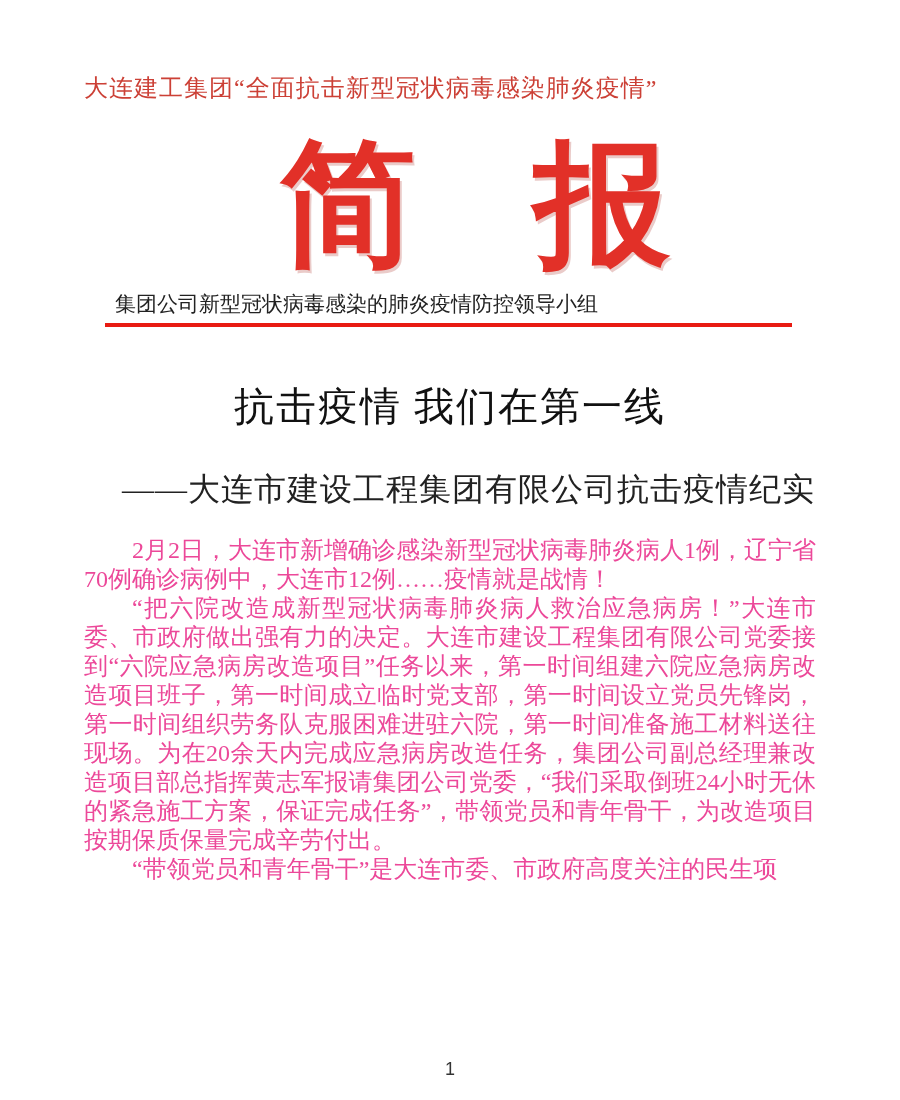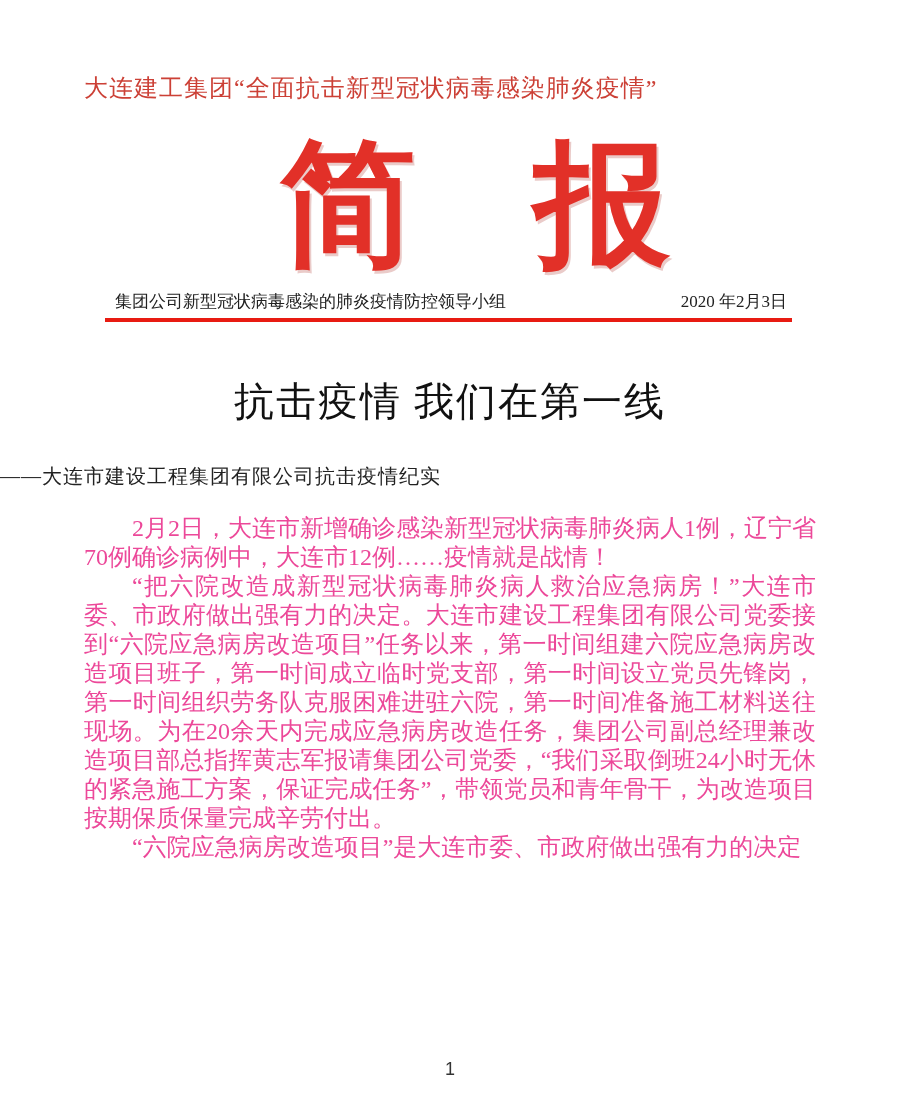--- a/index.html
+++ b/index.html
@@ -44,42 +44,44 @@
     font-weight: bold;
     font-size: 28px;
     letter-spacing: 2px;
     color: #111111;
   }
   .issuer-row {
     margin: 18px 113px 0 115px;
     display: flex;
     justify-content: space-between;
     align-items: baseline;
-    font-size: 17px;
+    font-size: 21px;
     color: #222222;
     white-space: nowrap;
     gap: 8px;
   }
   .red-rule {
     height: 4px;
     background: #e81b12;
     margin: 5px 108px 0 105px;
   }
   .headline {
     margin-top: 52px;
     text-align: center;
     font-size: 40px;
     font-weight: normal;
     letter-spacing: 2px;
     color: #111111;
     font-family: "Liberation Serif", "DejaVu Serif", serif;
   }
   .byline {
     margin-top: 34px;
-    font-size: 20px;
+    margin-right: 85px;
+    text-align: right;
+    font-size: 32px;
     letter-spacing: 1px;
     color: #222222;
   }
   .article-body {
     margin: 24px 84px 0 84px;
     font-size: 24px;
     line-height: 29px;
     text-align: justify;
     color: #ec4899;
   }
@@ -106,30 +108,29 @@
   <div class="masthead-note">大连建工集团“全面抗击新型冠状病毒感染肺炎疫情”</div>
 
   <div class="masthead-title">
     <span>简</span>
     <span>报</span>
   </div>
 
 
   <div class="issuer-row">
     <span>集团公司新型冠状病毒感染的肺炎疫情防控领导小组</span>
-    <span>2020 年2月3日</span>
   </div>
 
   <div class="red-rule"></div>
 
   <div class="headline">抗击疫情 我们在第一线</div>
 
   <div class="byline">——大连市建设工程集团有限公司抗击疫情纪实</div>
 
   <div class="article-body">
     <p>2月2日，大连市新增确诊感染新型冠状病毒肺炎病人1例，辽宁省70例确诊病例中，大连市12例……疫情就是战情！</p>
     <p>“把六院改造成新型冠状病毒肺炎病人救治应急病房！”大连市委、市政府做出强有力的决定。大连市建设工程集团有限公司党委接到“六院应急病房改造项目”任务以来，第一时间组建六院应急病房改造项目班子，第一时间成立临时党支部，第一时间设立党员先锋岗，第一时间组织劳务队克服困难进驻六院，第一时间准备施工材料送往现场。为在20余天内完成应急病房改造任务，集团公司副总经理兼改造项目部总指挥黄志军报请集团公司党委，“我们采取倒班24小时无休的紧急施工方案，保证完成任务”，带领党员和青年骨干，为改造项目按期保质保量完成辛劳付出。</p>
-    <p>“六院应急病房改造项目”是大连市委、市政府做出强有力的决定</p>
+    <p>“带领党员和青年骨干”是大连市委、市政府高度关注的民生项</p>
   </div>
 
   <div class="page-number">1</div>
 
 </div>
 
 </body></html>

